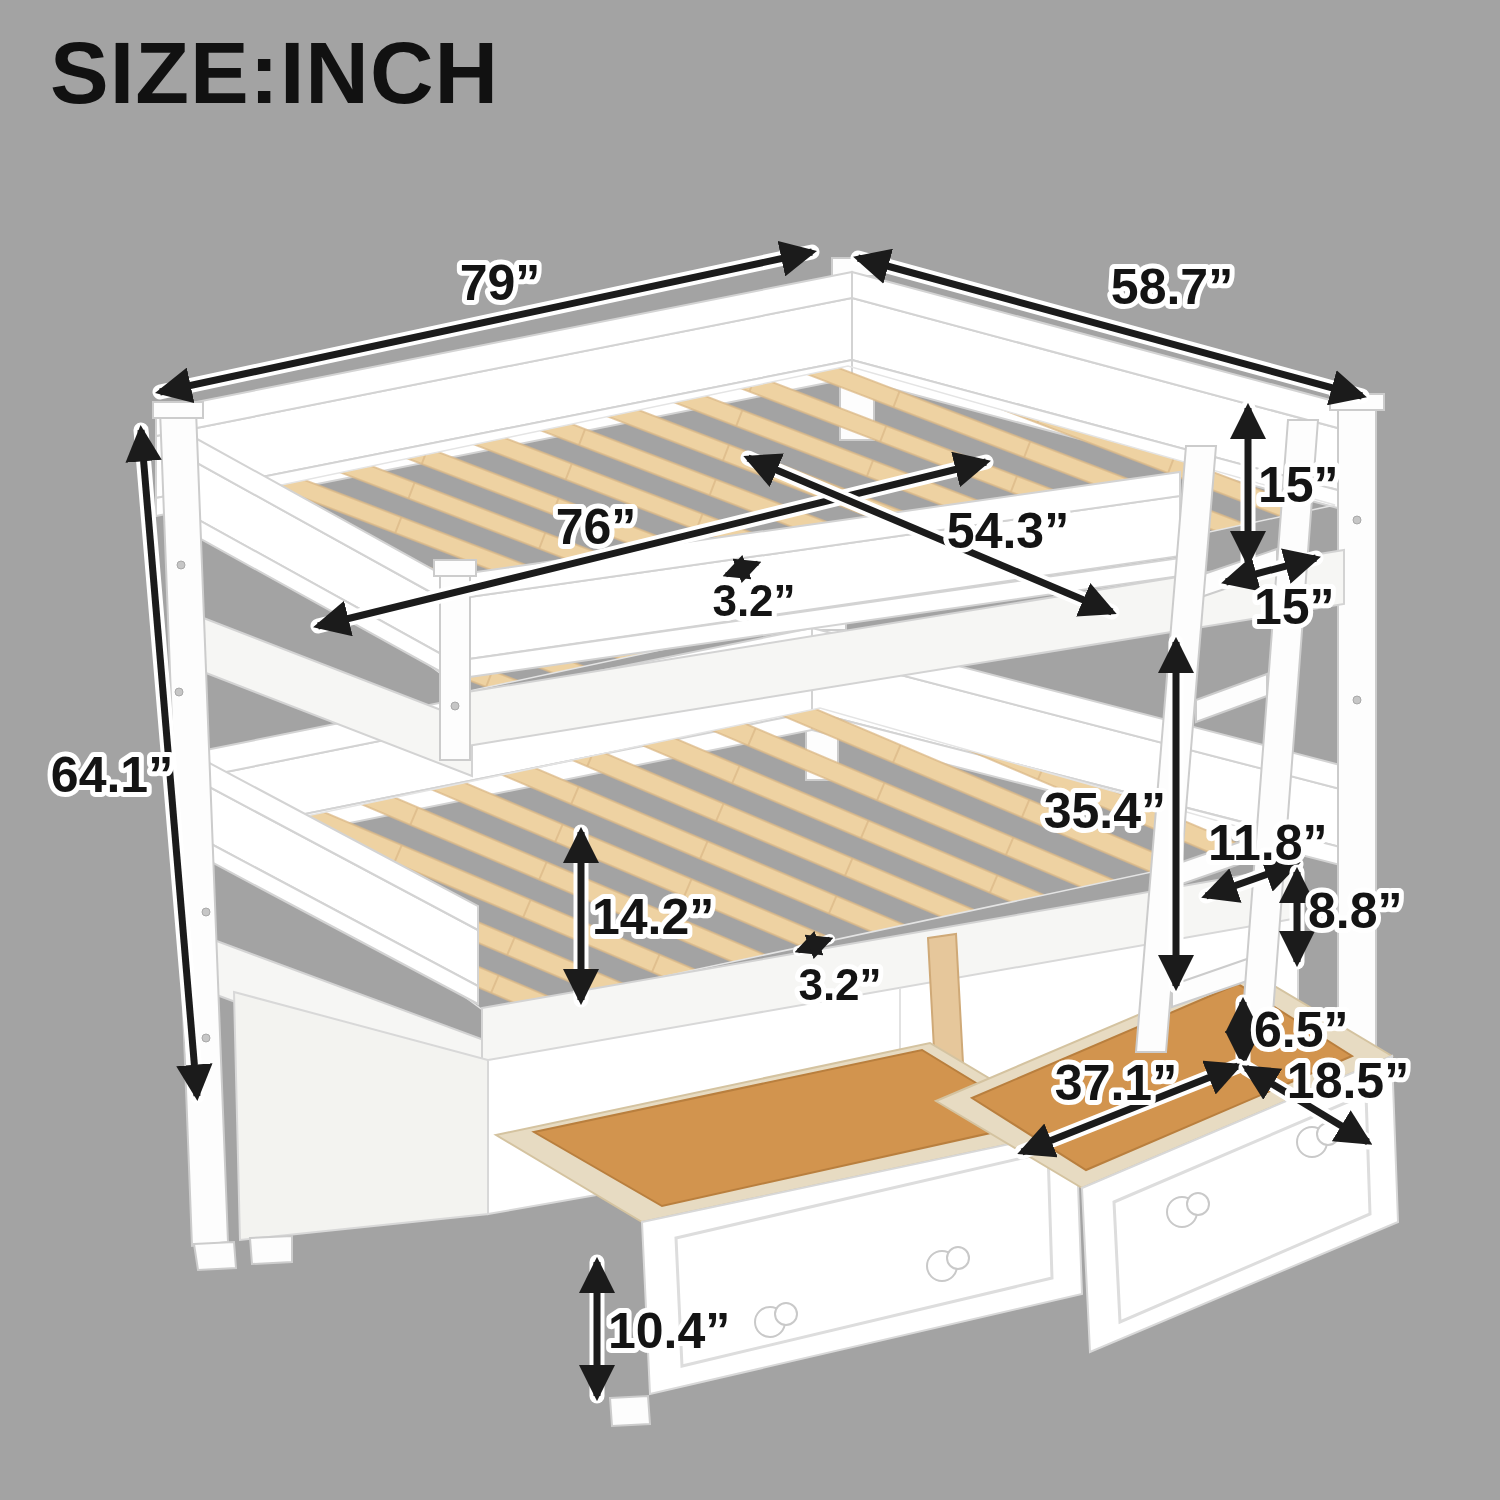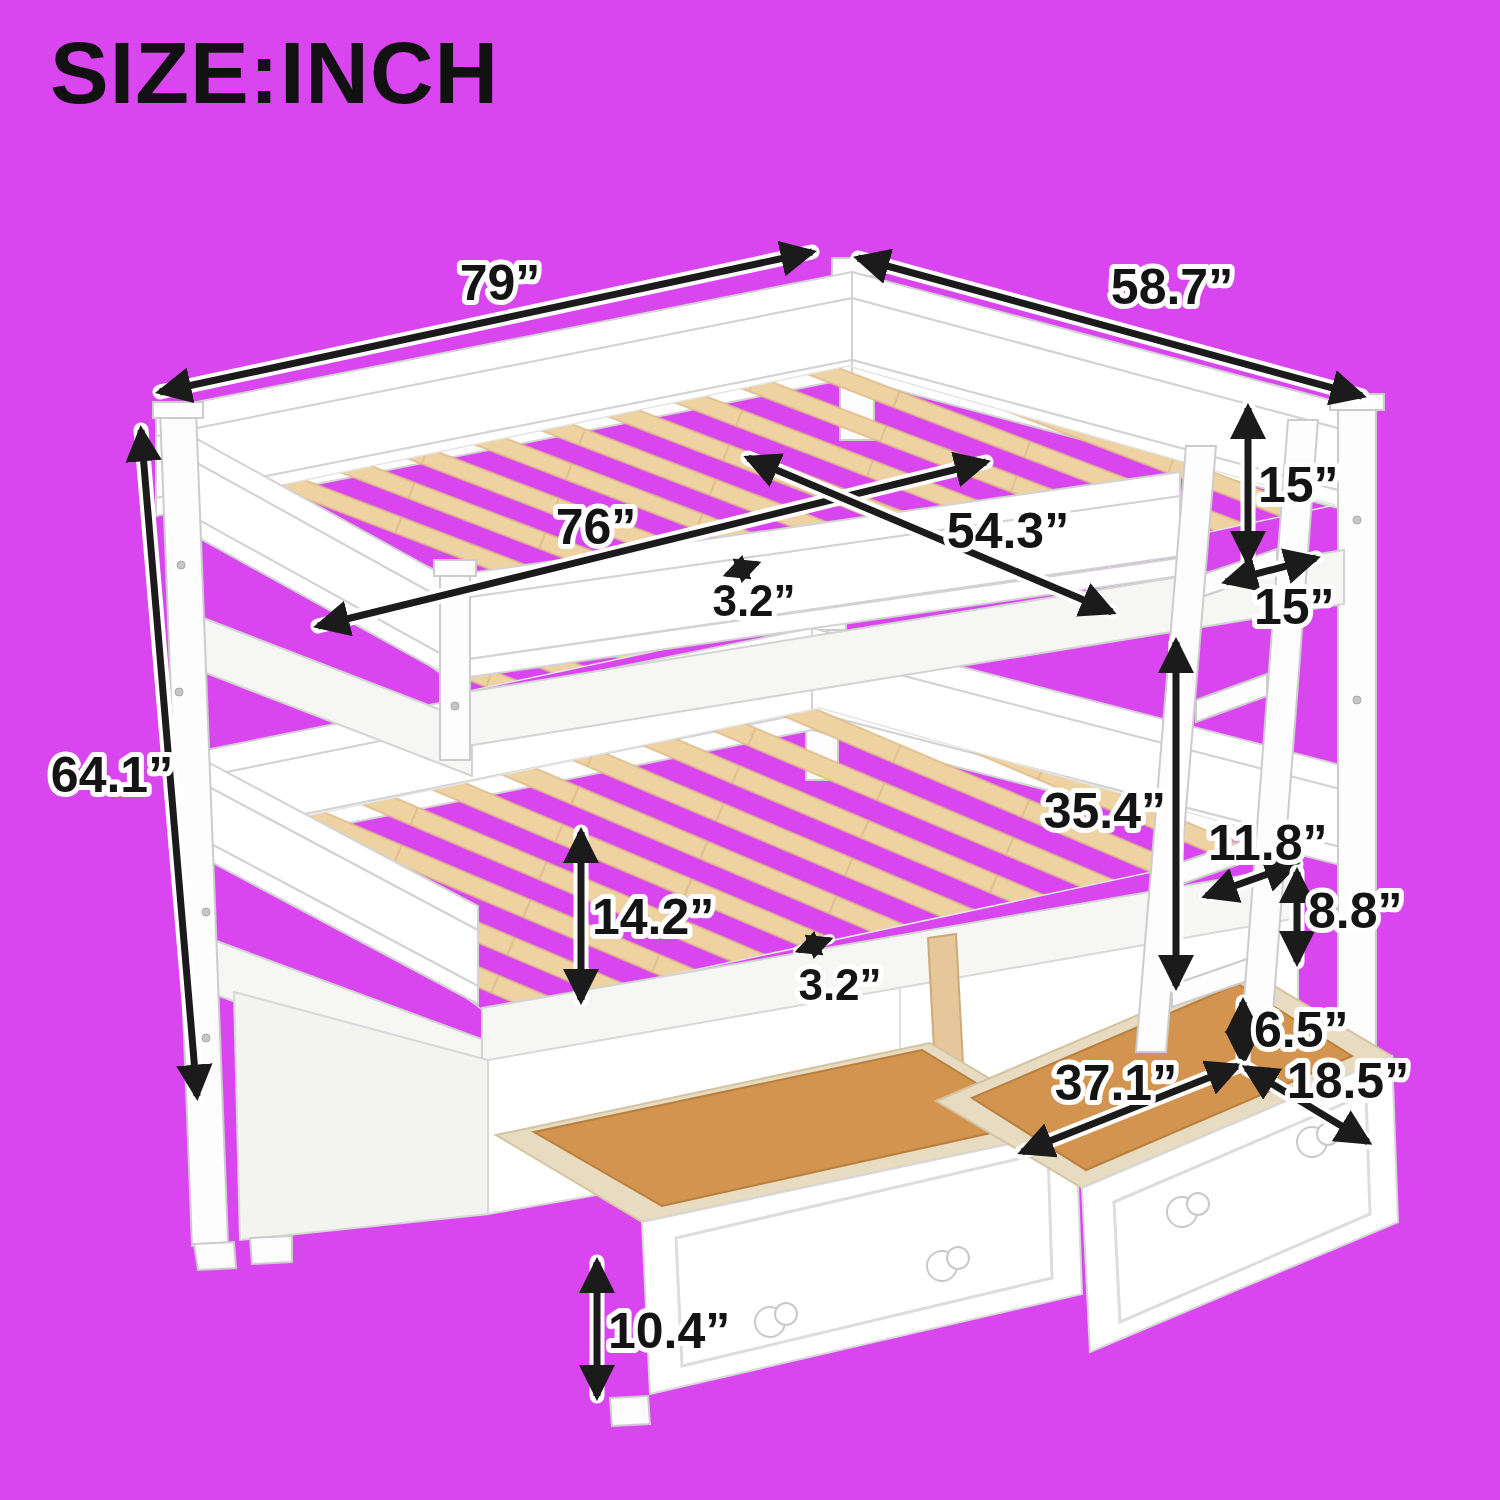--- a/index.html
+++ b/index.html
@@ -1,16 +1,16 @@
 <!DOCTYPE html>
 <html><head>
 <meta charset="utf-8">
 <style>
   html,body{margin:0;padding:0;background:#fff;}
-  .stage{position:relative;width:1500px;height:1500px;background:#d946ef;overflow:hidden;
+  .stage{position:relative;width:1500px;height:1500px;background:#a3a3a3;overflow:hidden;
          font-family:"Liberation Sans",sans-serif;}
   .page-title{position:absolute;left:50px;top:22px;font-size:88px;font-weight:800;
               color:#111;letter-spacing:1px;font-family:"Liberation Sans",sans-serif;}
   svg{position:absolute;left:0;top:0;}
   .beam{fill:#ffffff;stroke:#d3d3d3;stroke-width:2;}
   .beam2{fill:#f6f6f4;stroke:#d3d3d3;stroke-width:2;}
   .post{fill:#fdfdfd;stroke:#cccccc;stroke-width:2;}
   .panel{fill:#ffffff;stroke:#d8d8d8;stroke-width:2;}
   .panel-shade{fill:#f3f3f0;stroke:#d8d8d8;stroke-width:2;}
   .rim{fill:#e7dbc2;stroke:#d4c3a0;stroke-width:2;}

